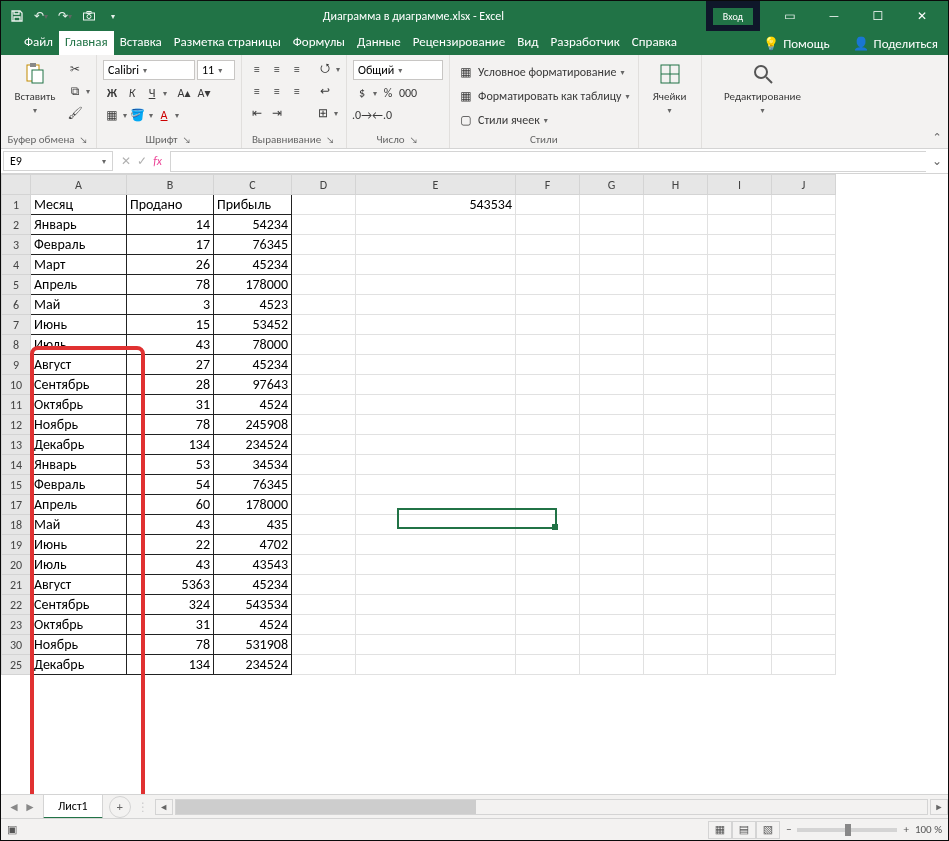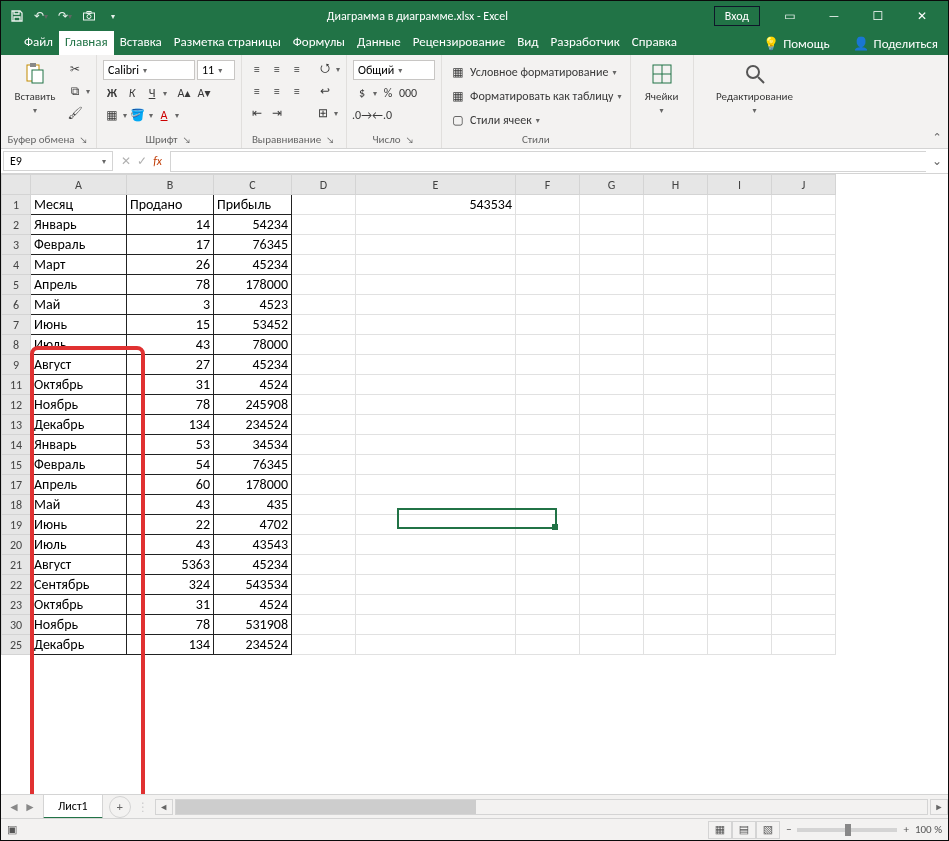--- a/index.html
+++ b/index.html
@@ -4,21 +4,21 @@
 <style>
 * { box-sizing: border-box; margin: 0; padding: 0; font-family: "Segoe UI", Calibri, Arial, sans-serif; }
 body { background: #000; width: 949px; height: 841px; overflow: hidden; }
 .app { width: 949px; height: 841px; background: #fff; position: relative; display: flex; flex-direction: column; border: 1px solid #0a0a0a;}
 .titlebar { height: 30px; background: #217346; color: #fff; display: flex; align-items: center; padding: 0 4px; font-size: 12px; }
 .qat { display: flex; gap: 8px; align-items: center; padding-left: 4px; }
 .qat .ic, .titlebar .ic { width: 16px; height: 16px; display: inline-flex; align-items:center; justify-content:center; color:#fff; opacity:.9;}
 .title-center { flex: 1; text-align: center; }
 .title-right { display: flex; gap: 0; align-items:center; }
 .winbtn { width: 44px; height: 30px; display:flex; align-items:center; justify-content:center; color:#fff; font-size:12px;}
-.loginbtn { border:1px solid #0f172a; padding:2px 10px; font-size:12px; margin-right:8px;}
+.loginbtn { border:7px solid #0f172a; padding:2px 10px; font-size:10px; margin-right:8px;}
 .ribbon-tabs { height: 24px; background: #217346; display:flex; padding-left:17px; color:#fff; font-size:13px;}
 .ribbon-tabs .tab { padding: 3px 6px 4px 6px; cursor:pointer; white-space:nowrap;}
 .ribbon-tabs .tab.active { background:#fff; color:#217346; }
 .ribbon-tabs .right { margin-left:auto; display:flex; gap:4px; padding-right:10px; align-items:center;}
 .ribbon-tabs .right .ic { width:16px; height:16px; display:inline-flex; align-items:center; justify-content:center;}
 .ribbon { height: 94px; background:#f3f2f1; border-bottom:1px solid #d4d4d4; display:flex; }
 .group { border-right:1px solid #e1dfdd; padding:2px 6px 0 6px; display:flex; flex-direction:column; position:relative;}
 .group-content { flex:1; display:flex; align-items:flex-start; gap:3px;}
 .group-label { height:16px; font-size:11px; color:#666; text-align:center; padding-bottom:1px; display:flex; align-items:center; justify-content:center; gap:3px;}
 .dlg-launcher { width:12px; height:12px; font-size:9px; color:#666;}
@@ -234,21 +234,21 @@
       <div class="group-label">
           <span>Выравнивание</span>
           <span class="dlg-launcher">↘</span>
         </div>
     </div>
 
     <div class="group">
       <div class="group-content">
         <div class="vstack">
           <div class="row">
-              <div class="combo" style="width:82px">
+              <div class="combo" style="width:90px">
                 <span>Общий</span>
                 <span class="drop">▾</span>
               </div>
             </div>
           <div class="row">
             <span class="b">$</span>
               <span class="drop">▾</span>
             <span class="b">%</span>
             <span class="b">000</span>
           </div>
@@ -325,21 +325,21 @@
   </div>
 
   <div class="formula-bar">
     <div class="namebox">
         <span>E9</span>
         <span class="drop">▾</span>
       </div>
     <div class="fx-ctrls">
       <span>✕</span>
       <span>✓</span>
-      <span style="color:#c2410c;font-style:italic">fx</span>
+      <span style="color:#ec4899;font-style:italic">fx</span>
     </div>
     <div class="fx-input"></div>
     <div class="fx-expand">⌄</div>
   </div>
 
   <div class="sheet-area">
     <div class="grid">
       <table class="sheet" id="sheet-table">
           <colgroup>
             <col class="corner">
@@ -479,20 +479,33 @@
               <td class="cell col-c tr data-border">45234</td>
               <td class="cell col-std"></td>
               <td class="cell col-e tr"></td>
               <td class="cell col-std"></td>
               <td class="cell col-std"></td>
               <td class="cell col-std"></td>
               <td class="cell col-std"></td>
               <td class="cell col-std"></td>
             </tr>
             <tr>
+              <th class="rowh">10</th>
+              <td class="cell col-a tl data-border">Сентябрь</td>
+              <td class="cell col-b tr data-border">28</td>
+              <td class="cell col-c tr data-border">97643</td>
+              <td class="cell col-std"></td>
+              <td class="cell col-e tr"></td>
+              <td class="cell col-std"></td>
+              <td class="cell col-std"></td>
+              <td class="cell col-std"></td>
+              <td class="cell col-std"></td>
+              <td class="cell col-std"></td>
+            </tr>
+            <tr>
               <th class="rowh">11</th>
               <td class="cell col-a tl data-border">Октябрь</td>
               <td class="cell col-b tr data-border">31</td>
               <td class="cell col-c tr data-border">4524</td>
               <td class="cell col-std"></td>
               <td class="cell col-e tr"></td>
               <td class="cell col-std"></td>
               <td class="cell col-std"></td>
               <td class="cell col-std"></td>
               <td class="cell col-std"></td>

